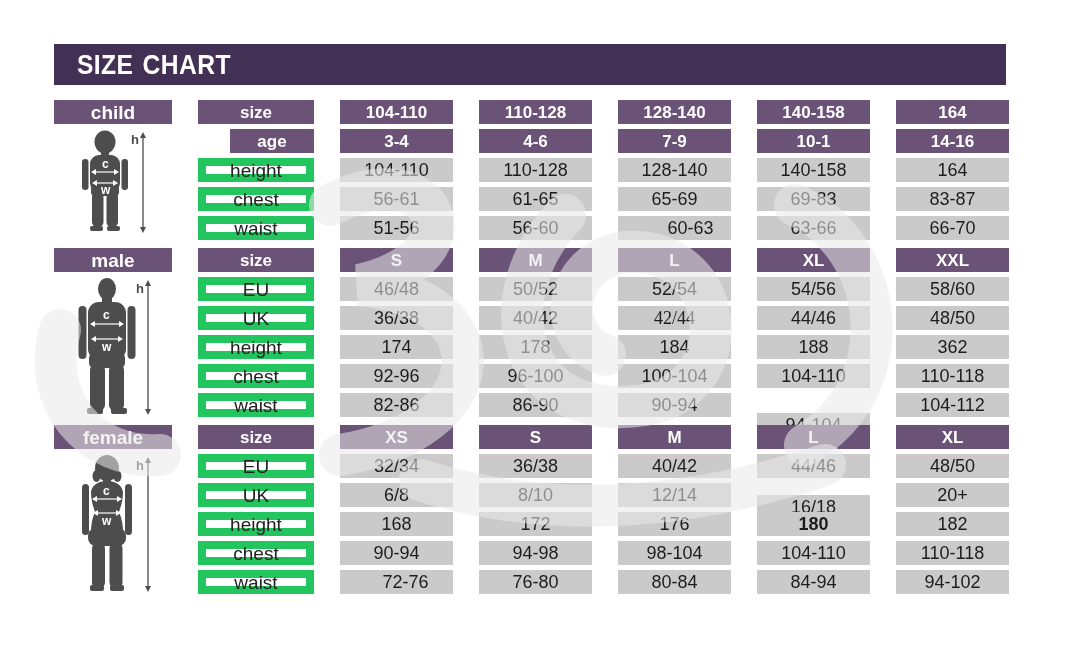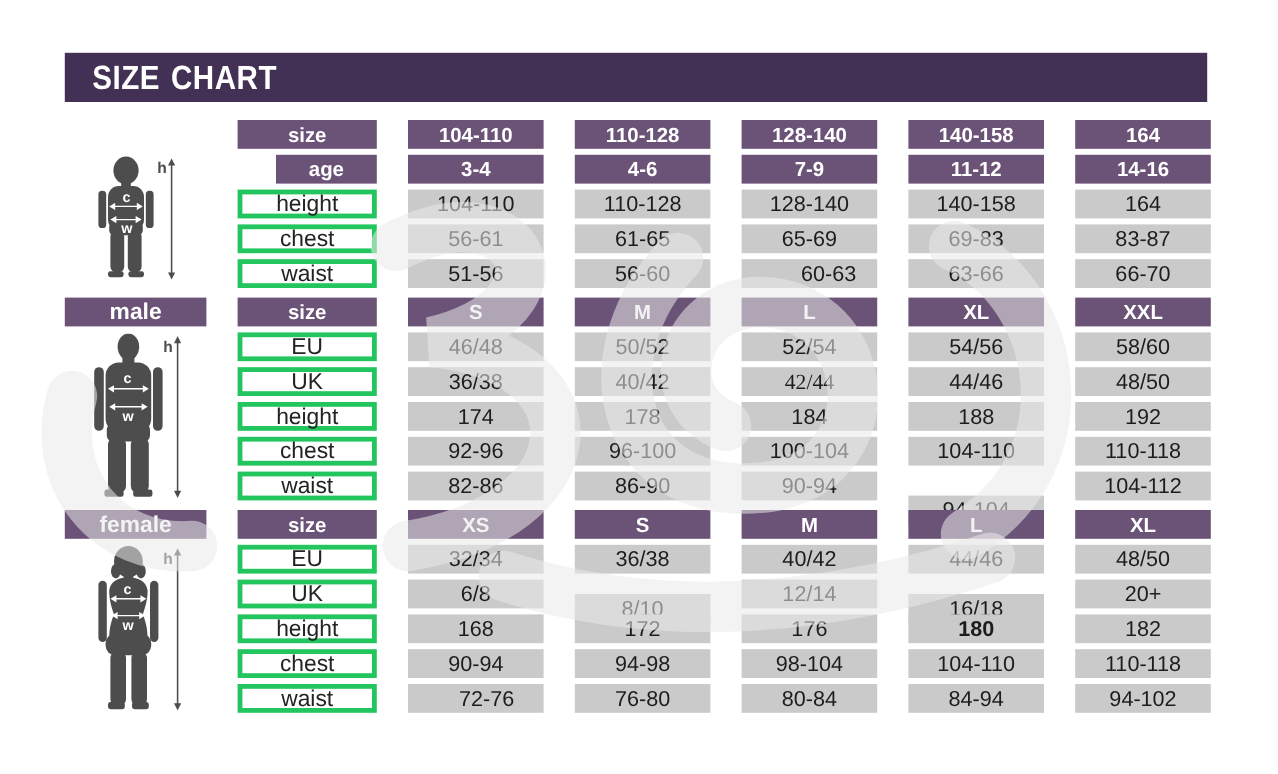--- a/index.html
+++ b/index.html
@@ -20,21 +20,21 @@
     display:grid;
     grid-template-columns:118px 116px repeat(5, 113px);
     column-gap:26px; row-gap:5px; grid-auto-rows:24px;
   }
   .cell {
     display:flex; align-items:center; justify-content:center;
     height:24px; box-sizing:border-box; line-height:1;
   }
   .seclabel { background:#6b5277; color:#fff; font-weight:bold; font-size:19px; }
   .hdr      { background:#6b5277; color:#fff; font-weight:bold; font-size:17px; }
-  .lbl      { background:#ffffff; border:4px solid #22c55e; color:#232323; font-size:19px; }
+  .lbl      { background:#ffffff; border:8px solid #22c55e; color:#232323; font-size:19px; }
   .val      { background:#cacaca; color:#1d1d1d; font-size:18px; }
   .figcell  { display:flex; justify-content:center; align-items:flex-start; padding-top:1px; }
 </style>
 </head>
 <body>
 
 <svg class="watermark" width="1065" height="645" viewBox="0 0 1065 645">
   <g fill="none" stroke="#e9e9e9" stroke-opacity="0.55" stroke-width="42" stroke-linecap="round">
     <path d="M330,205 C435,150 485,255 360,285 C505,300 495,430 340,455"></path>
     <path d="M565,215 C485,300 520,425 645,405 C745,385 725,245 625,252 C565,260 552,335 605,355"></path>
@@ -43,20 +43,21 @@
     <path d="M60,330 C40,400 90,460 160,455"></path>
   </g>
 </svg>
 
 <div class="page">
   <div class="banner">
     <span class="title">SIZE CHART</span>
   </div>
   <div id="sections">
       <div class="section">
+        <div class="cell seclabel" style="grid-area: 1 / 1;">child</div>
         <div class="figcell" style="grid-area: 2 / 1 / span 4;">
           <svg width="112" height="108" viewBox="0 0 112 108">
             <g fill="#4d4d4d">
               <ellipse cx="48" cy="12" rx="10.5" ry="11.5"></ellipse>
               <rect x="44" y="20" width="8" height="6"></rect>
               <rect x="33" y="25" width="30" height="37" rx="9"></rect>
               <rect x="25" y="29" width="6.5" height="31" rx="3"></rect>
               <rect x="64.5" y="29" width="6.5" height="31" rx="3"></rect>
               <rect x="34" y="55" width="28" height="11" rx="4"></rect>
               <rect x="35" y="62" width="11.5" height="35" rx="5"></rect>
@@ -81,21 +82,21 @@
         <div class="cell hdr" style="grid-area: 1 / 2;">size</div>
         <div class="cell hdr" style="grid-area: 1 / 3;">104-110</div>
         <div class="cell hdr" style="grid-area: 1 / 4;">110-128</div>
         <div class="cell hdr" style="grid-area: 1 / 5;">128-140</div>
         <div class="cell hdr" style="grid-area: 1 / 6;">140-158</div>
         <div class="cell hdr" style="grid-area: 1 / 7;">164</div>
         <div class="cell hdr" style="grid-area: 2 / 2; margin-left: 32px;">age</div>
         <div class="cell hdr" style="grid-area: 2 / 3;">3-4</div>
         <div class="cell hdr" style="grid-area: 2 / 4;">4-6</div>
         <div class="cell hdr" style="grid-area: 2 / 5;">7-9</div>
-        <div class="cell hdr" style="grid-area: 2 / 6;">11-12</div>
+        <div class="cell hdr" style="grid-area: 2 / 6;">10-1</div>
         <div class="cell hdr" style="grid-area: 2 / 7;">14-16</div>
         <div class="cell lbl" style="grid-area: 3 / 2;">height</div>
         <div class="cell val" style="grid-area: 3 / 3;">104-110</div>
         <div class="cell val" style="grid-area: 3 / 4;">110-128</div>
         <div class="cell val" style="grid-area: 3 / 5;">128-140</div>
         <div class="cell val" style="grid-area: 3 / 6;">140-158</div>
         <div class="cell val" style="grid-area: 3 / 7;">164</div>
         <div class="cell lbl" style="grid-area: 4 / 2;">chest</div>
         <div class="cell val" style="grid-area: 4 / 3;">56-61</div>
         <div class="cell val" style="grid-area: 4 / 4;">61-65</div>
@@ -155,21 +156,21 @@
         <div class="cell val" style="grid-area: 3 / 3;">36/38</div>
         <div class="cell val" style="grid-area: 3 / 4;">40/42</div>
         <div class="cell val" style="grid-area: 3 / 5; font-family: Liberation Serif, serif;">42/44</div>
         <div class="cell val" style="grid-area: 3 / 6;">44/46</div>
         <div class="cell val" style="grid-area: 3 / 7;">48/50</div>
         <div class="cell lbl" style="grid-area: 4 / 2;">height</div>
         <div class="cell val" style="grid-area: 4 / 3;">174</div>
         <div class="cell val" style="grid-area: 4 / 4;">178</div>
         <div class="cell val" style="grid-area: 4 / 5;">184</div>
         <div class="cell val" style="grid-area: 4 / 6;">188</div>
-        <div class="cell val" style="grid-area: 4 / 7;">192</div>
+        <div class="cell val" style="grid-area: 4 / 7;">362</div>
         <div class="cell lbl" style="grid-area: 5 / 2;">chest</div>
         <div class="cell val" style="grid-area: 5 / 3;">92-96</div>
         <div class="cell val" style="grid-area: 5 / 4;">96-100</div>
         <div class="cell val" style="grid-area: 5 / 5;">100-104</div>
         <div class="cell val" style="grid-area: 5 / 6;">104-110</div>
         <div class="cell val" style="grid-area: 5 / 7;">110-118</div>
         <div class="cell lbl" style="grid-area: 6 / 2;">waist</div>
         <div class="cell val" style="grid-area: 6 / 3;">82-86</div>
         <div class="cell val" style="grid-area: 6 / 4;">86-90</div>
         <div class="cell val" style="grid-area: 6 / 5;">90-94</div>
@@ -215,21 +216,21 @@
         <div class="cell hdr" style="grid-area: 1 / 6;">L</div>
         <div class="cell hdr" style="grid-area: 1 / 7;">XL</div>
         <div class="cell lbl" style="grid-area: 2 / 2;">EU</div>
         <div class="cell val" style="grid-area: 2 / 3;">32/34</div>
         <div class="cell val" style="grid-area: 2 / 4;">36/38</div>
         <div class="cell val" style="grid-area: 2 / 5;">40/42</div>
         <div class="cell val" style="grid-area: 2 / 6;">44/46</div>
         <div class="cell val" style="grid-area: 2 / 7;">48/50</div>
         <div class="cell lbl" style="grid-area: 3 / 2;">UK</div>
         <div class="cell val" style="grid-area: 3 / 3;">6/8</div>
-        <div class="cell val" style="grid-area: 3 / 4; margin-top: 12px;">8/10</div>
+        <div class="cell val" style="grid-area: 3 / 4;">8/10</div>
         <div class="cell val" style="grid-area: 3 / 5;">12/14</div>
         <div class="cell val" style="grid-area: 3 / 6; margin-top: 12px;">16/18</div>
         <div class="cell val" style="grid-area: 3 / 7;">20+</div>
         <div class="cell lbl" style="grid-area: 4 / 2;">height</div>
         <div class="cell val" style="grid-area: 4 / 3;">168</div>
         <div class="cell val" style="grid-area: 4 / 4;">172</div>
         <div class="cell val" style="grid-area: 4 / 5;">176</div>
         <div class="cell val" style="grid-area: 4 / 6; font-weight: bold;">180</div>
         <div class="cell val" style="grid-area: 4 / 7;">182</div>
         <div class="cell lbl" style="grid-area: 5 / 2;">chest</div>

